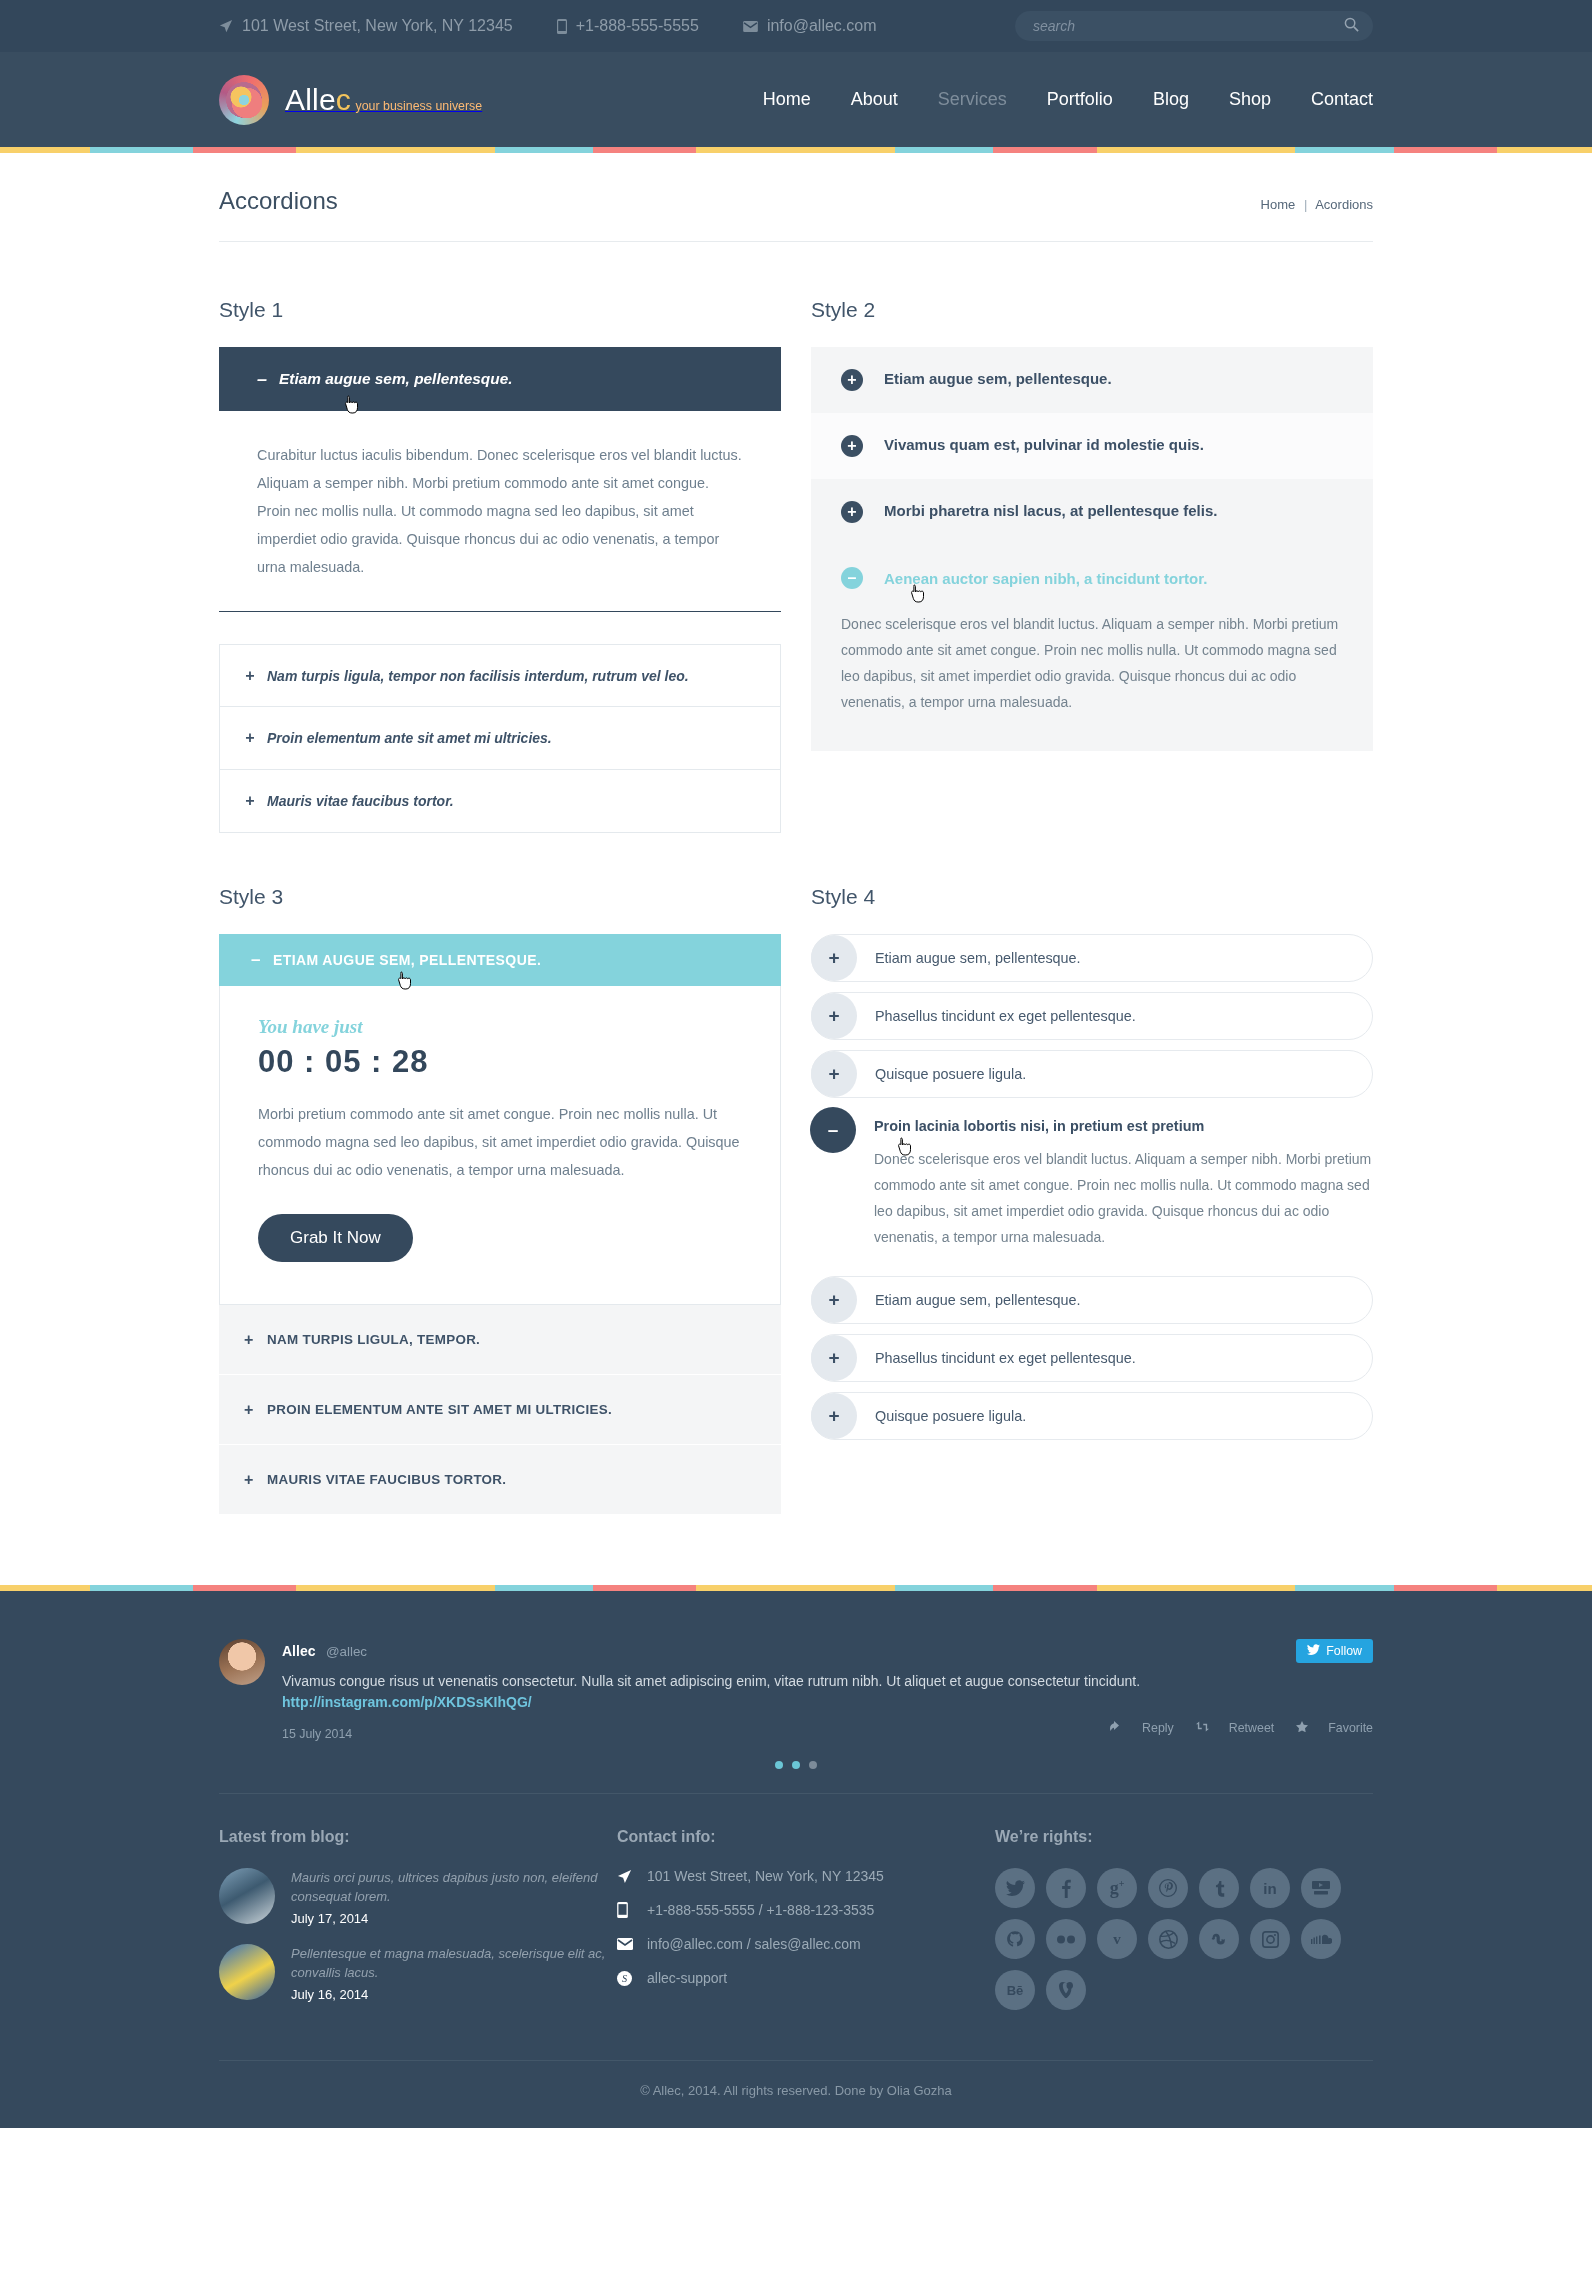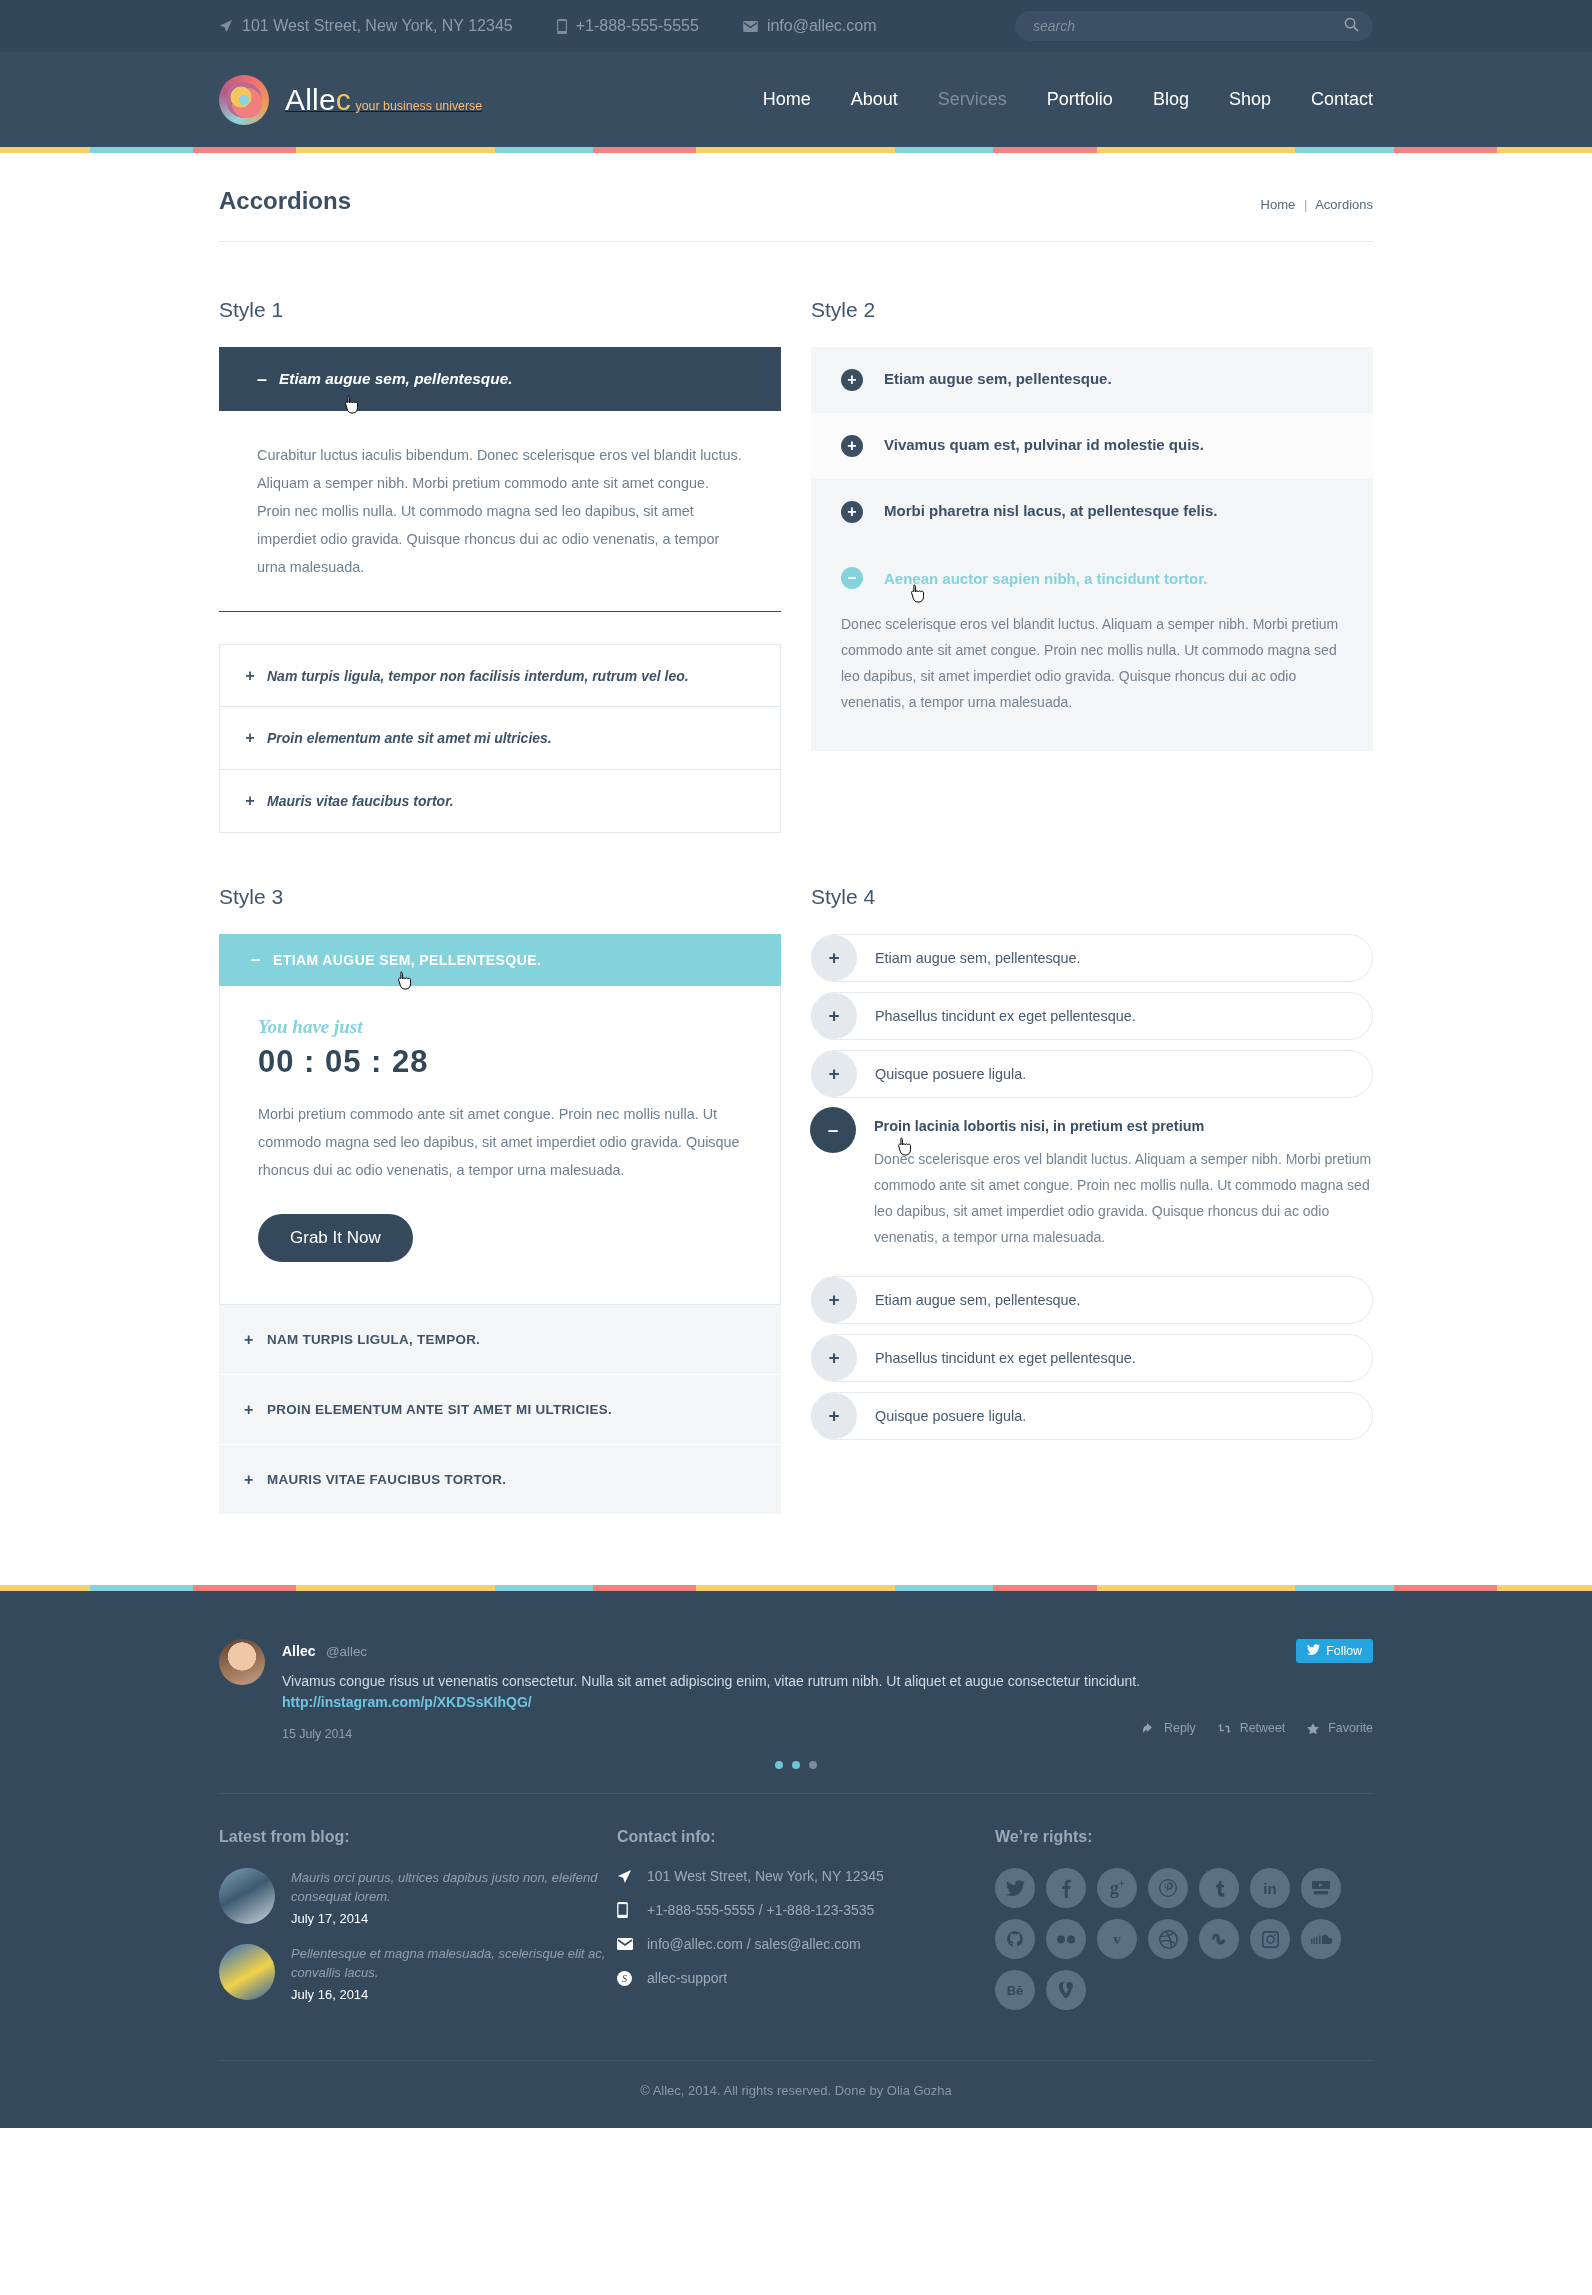--- a/index.html
+++ b/index.html
@@ -47,21 +47,21 @@
   .nav a { color: #ffffff; font-size: 18px; text-decoration: none; }
   .nav a.muted { color: #7e8d9b; }
 
   
   .stripe { display: flex; height: 6px; width: 100%; }
   .stripe i { display: block; height: 6px; }
 
   
   .pagehead { padding: 34px 0 0; }
   .pagehead .row { display: flex; align-items: baseline; padding-bottom: 26px; border-bottom: 1px solid #e7ebee; }
-  .pagehead h1 { font-size: 24px; font-weight: 700; color: #3c4f62; }
+  .pagehead h1 { font-size: 24px; font-weight: 400; color: #3c4f62; }
   .crumbs { margin-left: auto; font-size: 13px; color: #56687a; }
   .crumbs a { color: #56687a; text-decoration: none; }
   .crumbs .sep { color: #9fadb9; margin: 0 5px; }
 
   
   .main { padding: 56px 0 70px; }
   .cols { display: flex; gap: 30px; }
   .col { width: 562px; }
   .sec-title { font-size: 21px; font-weight: 400; color: #41556a; margin-bottom: 25px; }
   .block-gap { height: 52px; }
@@ -155,21 +155,21 @@
   .tw-handle { color: #8fa0af; font-size: 13.4px; margin-left: 6px; }
   .tw-text { color: #d3dbe2; font-size: 14px; margin-top: 8px; line-height: 21px; }
   .tw-text a { color: #6fc5de; text-decoration: none; font-weight: bold; }
   .tw-date { color: #8fa0af; font-size: 12.4px; margin-top: 12px; }
   .tw-follow {
     margin-left: auto; background: #25a4e0; color: #fff; border: none; border-radius: 3px;
     height: 24px; padding: 0 11px; font-size: 12.4px; display: inline-flex; align-items: center;
     gap: 6px; cursor: pointer; font-family: "Liberation Sans", sans-serif;
   }
   .tw-actions { display: flex; gap: 22px; color: #8fa0af; font-size: 12.4px; margin-left: auto; }
-  .tw-actions span { display: inline-flex; align-items: center; gap: 9px; }
+  .tw-actions span { display: inline-flex; align-items: flex-start; gap: 20px; }
   .dots { display: flex; justify-content: center; gap: 9px; margin-top: 20px; }
   .dots i { width: 8px; height: 8px; border-radius: 50%; background: #6bc6d6; display: block; }
   .dots i.off { background: #7c8b99; }
 
   .fcols { display: flex; padding: 34px 0 40px; border-top: 1px solid #435769; }
   .fcol { }
   .fcol.blog { width: 398px; }
   .fcol.contact { width: 378px; }
   .fcol.social { width: 378px; }
   .fh { color: #9aa8b5; font-size: 16px; font-weight: bold; margin-bottom: 22px; }

